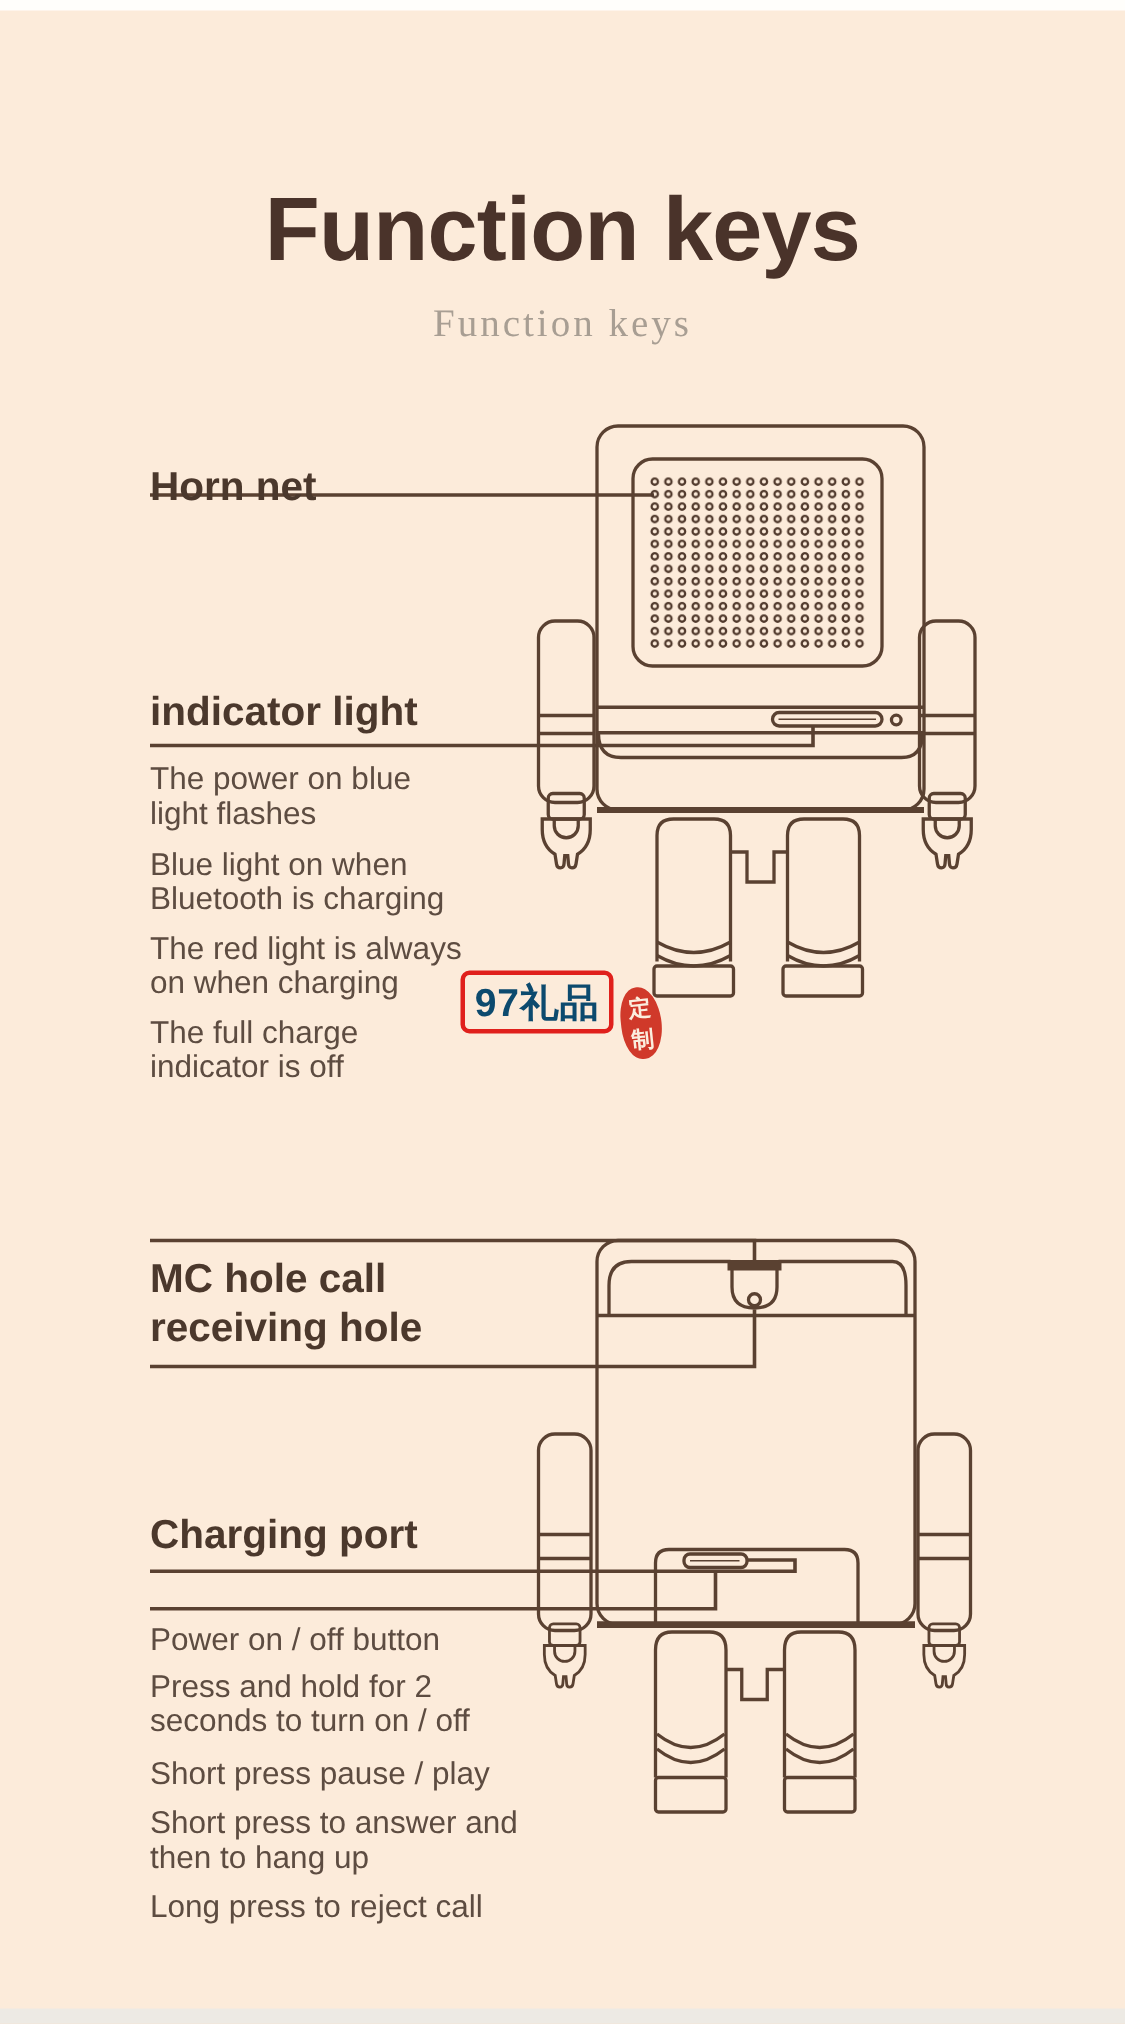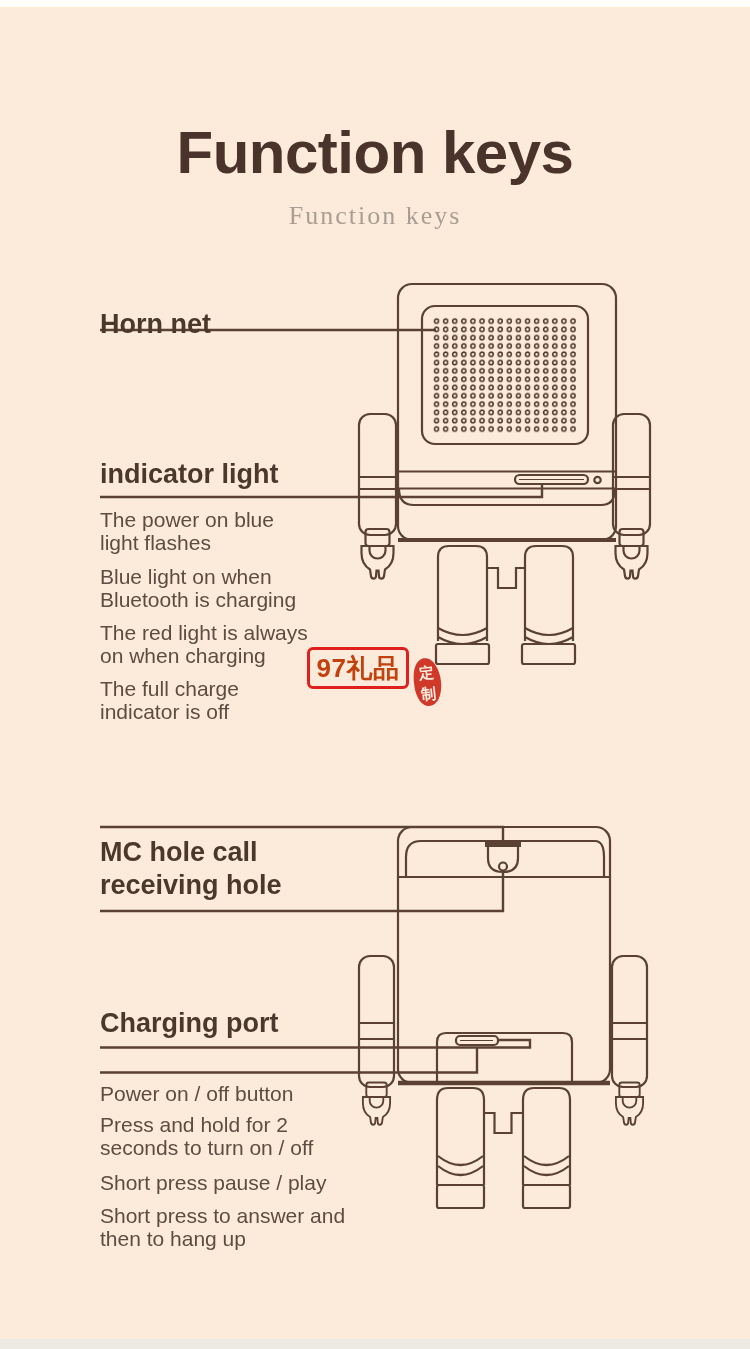--- a/index.html
+++ b/index.html
@@ -22,21 +22,21 @@
   .label{
     position:absolute;left:100px;font-size:27px;font-weight:600;color:#4b382c;
     line-height:33px;white-space:pre-line;
   }
   .note{
     position:absolute;left:100px;font-size:21px;color:#5d4c41;
     line-height:22.5px;white-space:pre-line;
   }
   .wm-badge{
     position:absolute;left:307px;top:647px;width:96px;height:36px;
-    border:3px solid #e0201c;border-radius:6px;color:#c2410c;
+    border:3px solid #e0201c;border-radius:6px;color:#0c4a6e;
     font-size:26px;font-weight:700;text-align:center;line-height:36px;
     letter-spacing:0.5px;background:transparent;
   }
   .wm-seal{
     position:absolute;left:414px;top:658px;width:27px;height:48px;
     background:#d0392a;border-radius:46% 54% 50% 48%;
     transform:rotate(-6deg);
     color:#fbeede;font-size:15px;font-weight:700;line-height:21px;
     text-align:center;padding-top:4px;box-sizing:border-box;
   }
@@ -153,20 +153,21 @@
   <div class="label" style="top:836px">MC hole call
 receiving hole</div>
   <div class="label" style="top:1007px">Charging port</div>
 
   <div class="note" style="top:1083px">Power on / off button</div>
   <div class="note" style="top:1114px">Press and hold for 2
 seconds to turn on / off</div>
   <div class="note" style="top:1172px">Short press pause / play</div>
   <div class="note" style="top:1205px">Short press to answer and
 then to hang up</div>
+  <div class="note" style="top:1261px">Long press to reject call</div>
 
   <div class="wm-badge">97礼品</div>
   <div class="wm-seal">
     <span>定</span>
     <span>制</span>
   </div>
 
   <div class="strip-bottom"></div>
 </div>
 

